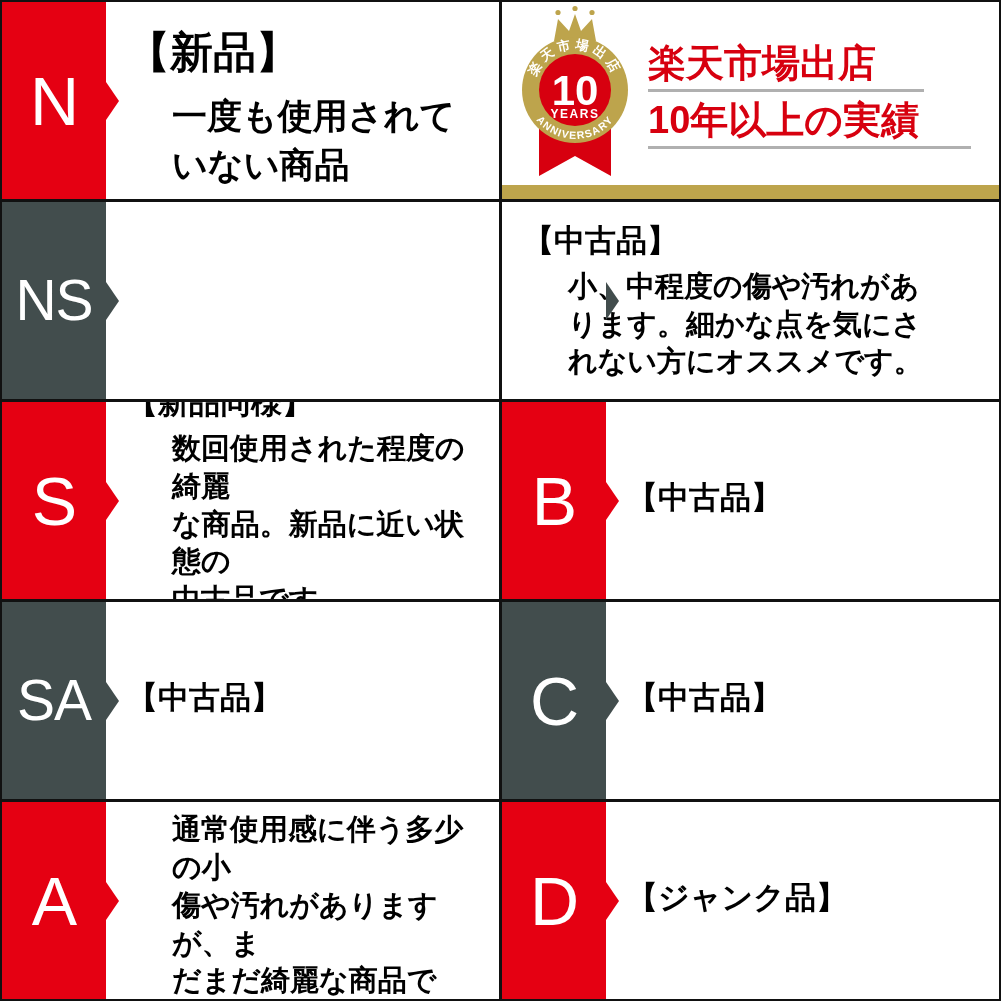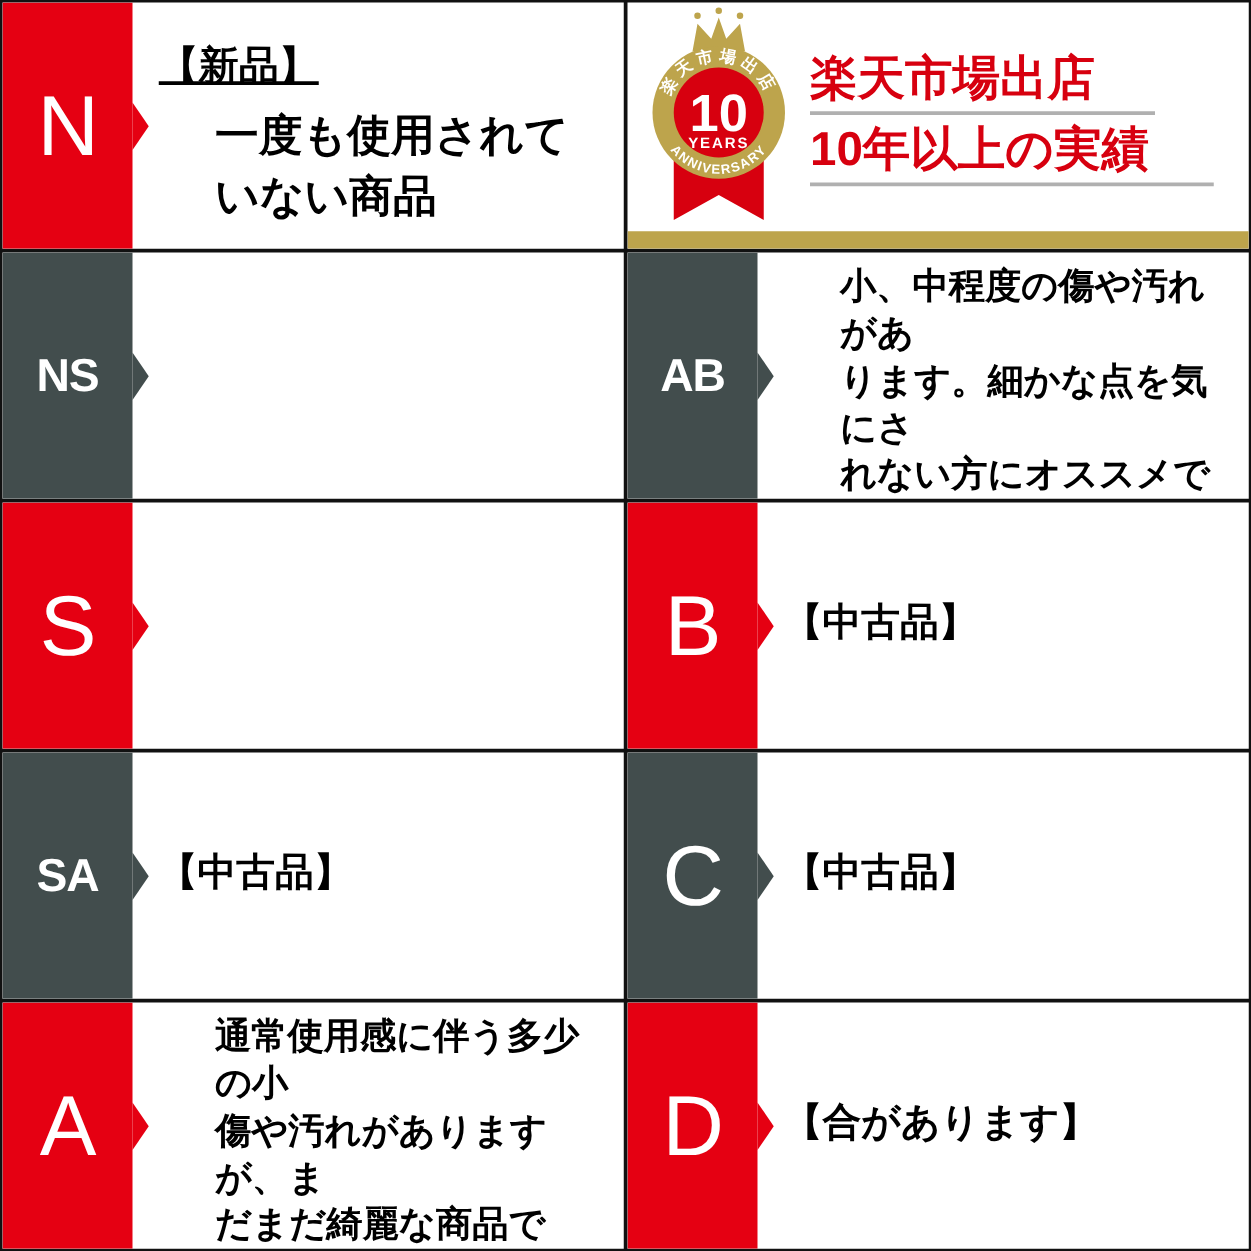--- a/index.html
+++ b/index.html
@@ -32,21 +32,21 @@
   .cell[data-tone="red"]  .label-box { background: #e50012; }
   .cell[data-tone="dark"] .label-box { background: #424d4d; }
 
   .code {
     color: #ffffff;
     font-size: 68px;
     font-weight: 400;
     line-height: 1;
     letter-spacing: -1px;
   }
-  .two .code { font-size: 37px; font-weight: bold; }
+  .two .code { font-size: 57px; }
 
   .arrow {
     position: absolute;
     left: 104px;
     top: 50%;
     transform: translateY(-50%);
     width: 0; height: 0;
     border-top: 19px solid transparent;
     border-bottom: 19px solid transparent;
     border-left: 13px solid #e50012;
@@ -69,21 +69,21 @@
     white-space: nowrap;
   }
   .body {
     font-size: 29px;
     font-weight: 700;
     line-height: 1.30;
     white-space: pre-line;
     margin-left: 45px;
   }
   .big .text { padding-top: 16px; }
-  .big .heading { font-size: 32px; margin-bottom: 10px; text-decoration: underline; }
+  .big .heading { font-size: 43px; margin-bottom: 10px; }
   .big .body { font-size: 35px; line-height: 1.38; }
 
   
   .banner-cell { position: relative; }
   .seal-svg { position: absolute; left: 12px; top: 2px; width: 122px; height: 178px; }
   .seal-text { font-family: "Liberation Sans", "DejaVu Sans", sans-serif; }
 
   .headline { position: absolute; left: 146px; top: 42px; }
   .hl {
     color: #d7000f;
@@ -156,37 +156,40 @@
   </div>
 
   <div class="cell grade-cell two" data-tone="dark">
     <div class="label-box">
       <span class="code">NS</span>
     </div>
     <span class="arrow"></span>
   </div>
 
   <div class="cell grade-cell two" data-tone="dark">
-    <div class="label-box">
-      <span class="code">AB</span>
-    </div>
     <span class="arrow"></span>
     <div class="text">
       <div class="heading">【中古品】</div>
       <div class="body">小、中程度の傷や汚れがあ
 ります。細かな点を気にさ
 れない方にオススメです。</div>
     </div>
   </div>
 
   <div class="cell grade-cell" data-tone="red">
     <div class="label-box">
       <span class="code">S</span>
     </div>
     <span class="arrow"></span>
+    <div class="text">
+      <div class="heading">【新品同様】</div>
+      <div class="body">数回使用された程度の綺麗
+な商品。新品に近い状態の
+中古品です。</div>
+    </div>
   </div>
 
   <div class="cell grade-cell" data-tone="red">
     <div class="label-box">
       <span class="code">B</span>
     </div>
     <span class="arrow"></span>
     <div class="text">
       <div class="heading">【中古品】</div>
     </div>
@@ -224,17 +227,17 @@
 だまだ綺麗な商品です。</div>
     </div>
   </div>
 
   <div class="cell grade-cell" data-tone="red">
     <div class="label-box">
       <span class="code">D</span>
     </div>
     <span class="arrow"></span>
     <div class="text">
-      <div class="heading">【合があります】</div>
+      <div class="heading">【ジャンク品】</div>
     </div>
   </div>
 
 </div>
 
 </body></html>

